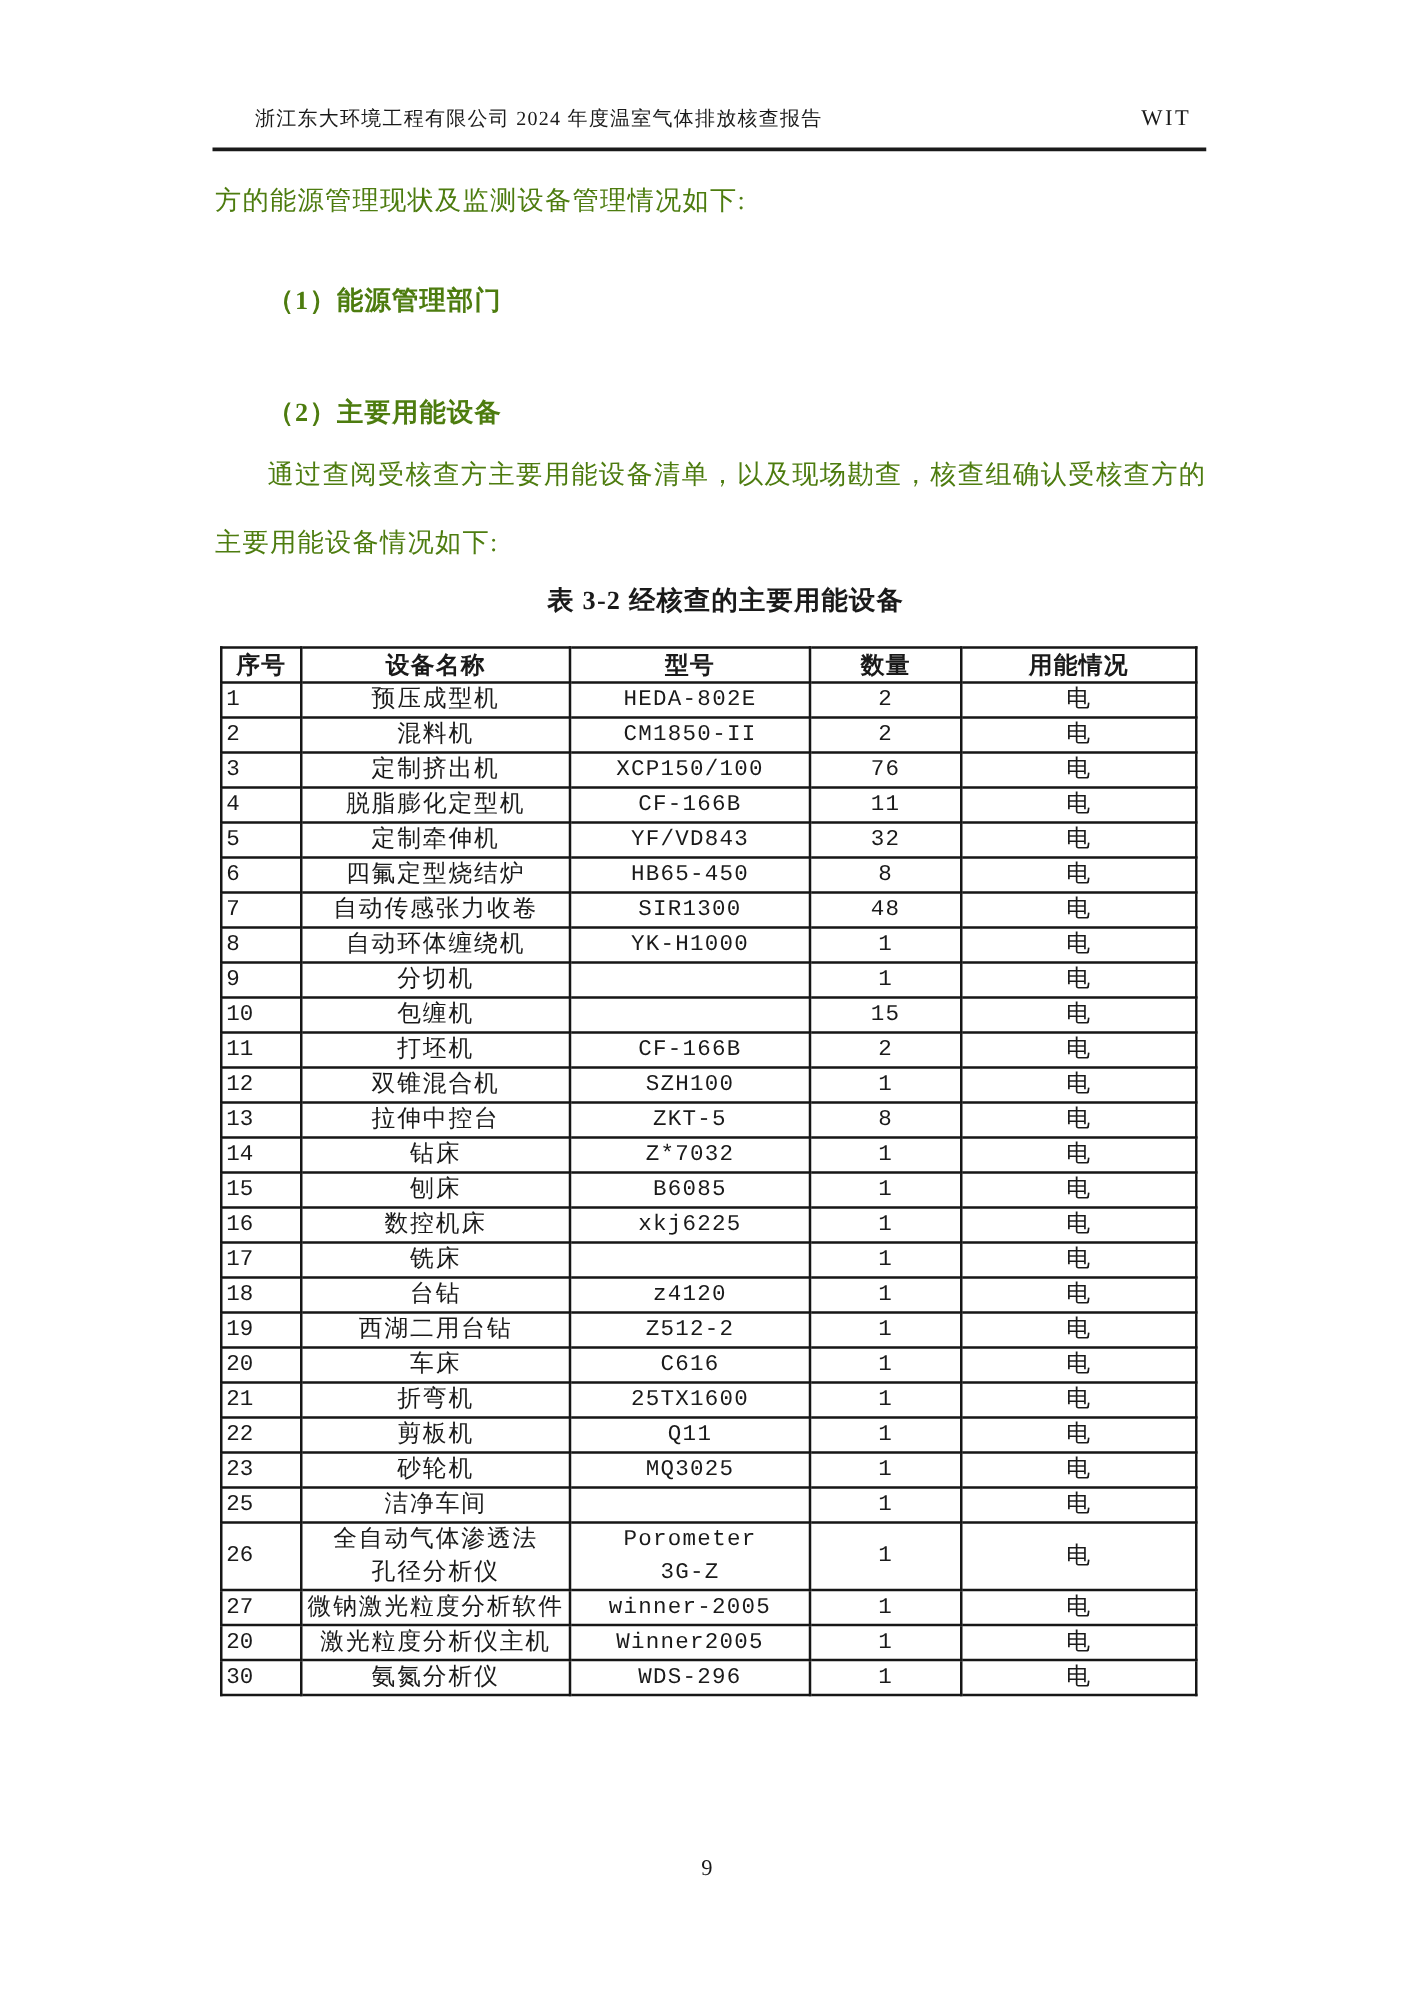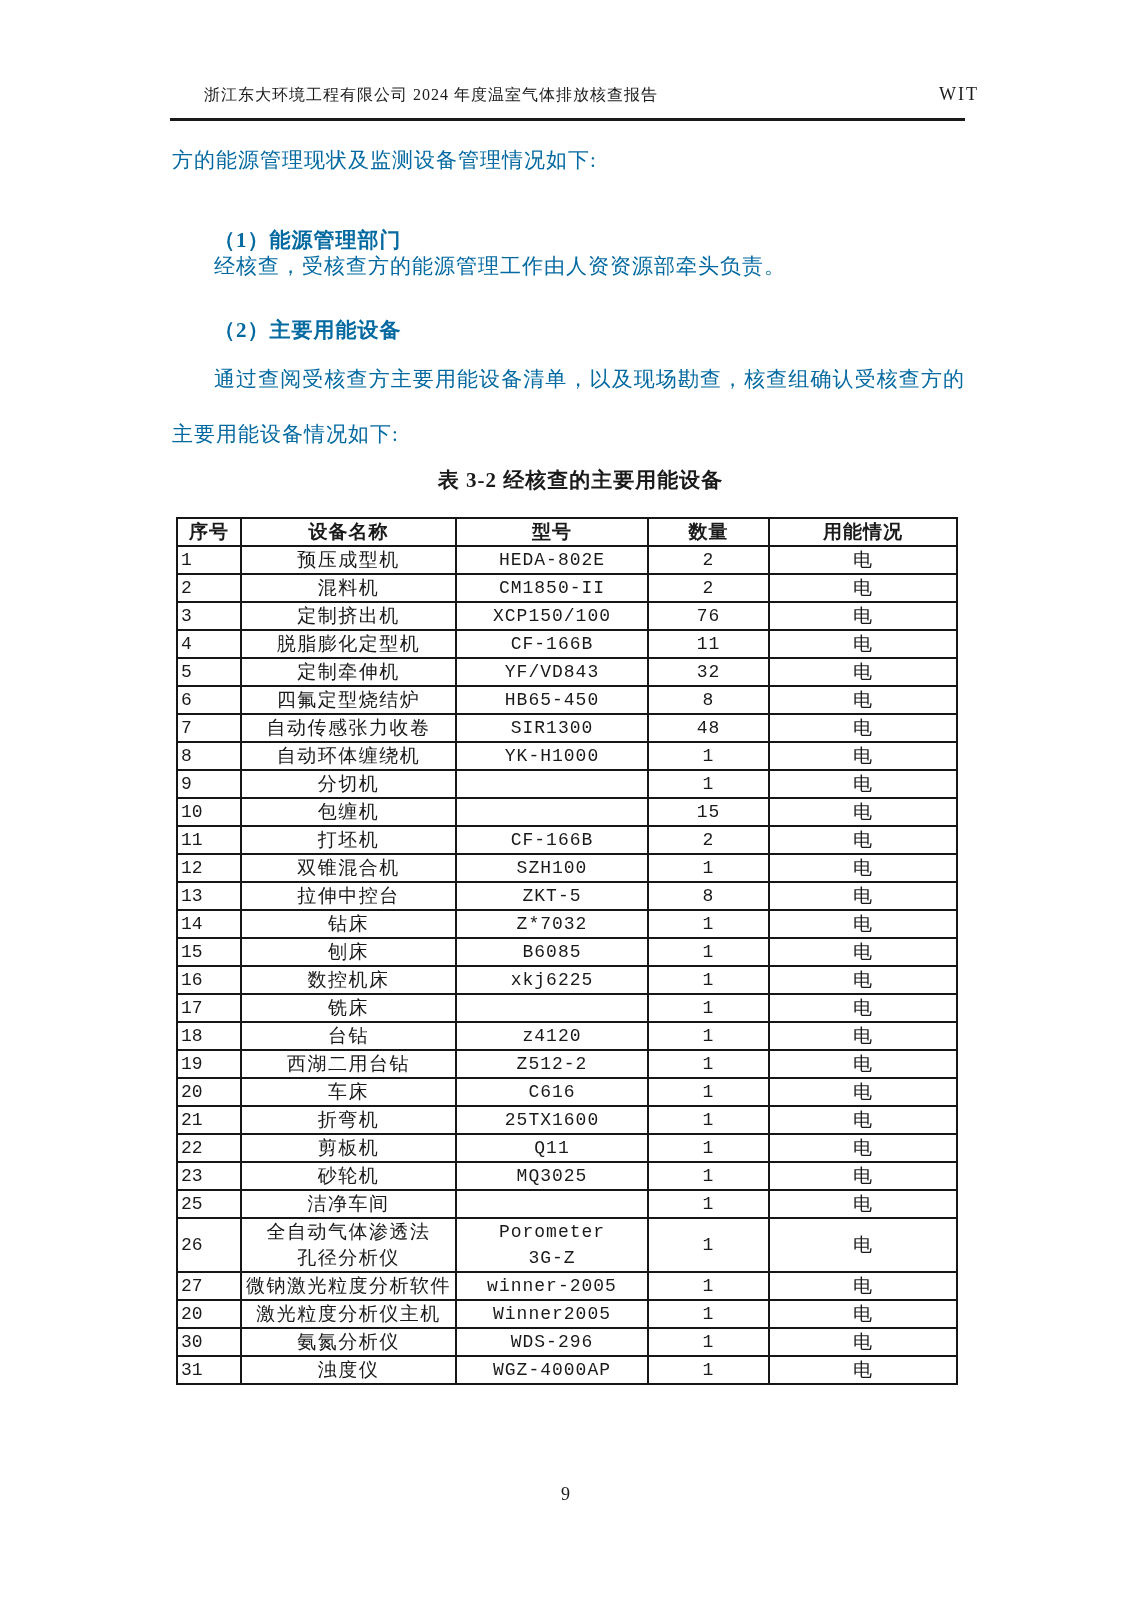--- a/index.html
+++ b/index.html
@@ -26,39 +26,40 @@
     justify-content: space-between;
     align-items: baseline;
   }
   .hdr-left {
     font-size: 16px;
     letter-spacing: 1px;
   }
   .hdr-right {
     font-size: 18px;
     letter-spacing: 2px;
+    margin-right: 26px;
   }
   .hdr-rule {
     position: absolute;
     left: 170px;
     top: 118px;
     width: 795px;
     height: 3px;
     background: #1a1a1a;
   }
   
   .bodytext {
     position: absolute;
     left: 172px;
     width: 793px;
     margin: 0;
     font-size: 21px;
     line-height: 28px;
     letter-spacing: 1px;
-    color: #0369a1;
+    color: #4d7c0f;
   }
   .pos-intro   { top: 146px; }
   .sec-heading { font-weight: 700; text-indent: 2em; }
   .pos-h1      { top: 199px; margin-top: 27px; }
   .pos-p1      { top: 252px; text-indent: 2em; }
   .pos-h2      { top: 304px; margin-top: 12px; }
   .pos-p2      { top: 352px; line-height: 55px; text-indent: 2em; text-align: justify; }
   
   .tbl-title {
     position: absolute;
@@ -138,21 +139,20 @@
   <header class="doc-header">
     <span class="hdr-left">浙江东大环境工程有限公司 2024 年度温室气体排放核查报告</span>
     <span class="hdr-right">WIT</span>
   </header>
   <div class="hdr-rule"></div>
 
   <p class="bodytext pos-intro">方的能源管理现状及监测设备管理情况如下:</p>
 
   <p class="bodytext sec-heading pos-h1">（1）能源管理部门</p>
 
-  <p class="bodytext pos-p1">经核查，受核查方的能源管理工作由人资资源部牵头负责。</p>
 
   <p class="bodytext sec-heading pos-h2">（2）主要用能设备</p>
 
   <p class="bodytext pos-p2">通过查阅受核查方主要用能设备清单，以及现场勘查，核查组确认受核查方的主要用能设备情况如下:</p>
 
   <div class="tbl-title">表 3-2 经核查的主要用能设备</div>
 
   <table class="equip-table">
     <colgroup>
       <col style="width:64px">
@@ -362,25 +362,18 @@
           <td class="col-qty">1</td>
           <td class="col-energy">电</td>
         </tr>
         <tr>
           <td class="col-no">30</td>
           <td class="col-name">氨氮分析仪</td>
           <td class="col-model">WDS-296</td>
           <td class="col-qty">1</td>
           <td class="col-energy">电</td>
         </tr>
-        <tr>
-          <td class="col-no">31</td>
-          <td class="col-name">浊度仪</td>
-          <td class="col-model">WGZ-4000AP</td>
-          <td class="col-qty">1</td>
-          <td class="col-energy">电</td>
-        </tr>
       </tbody>
   </table>
 
   <div class="page-num">9</div>
 
 </div>
 
 </body></html>

